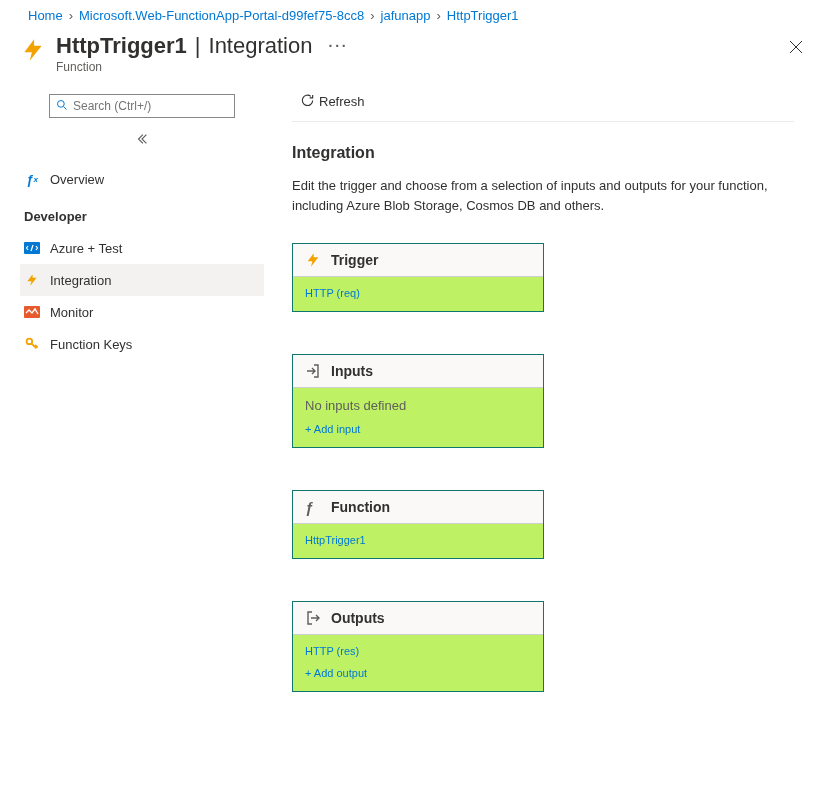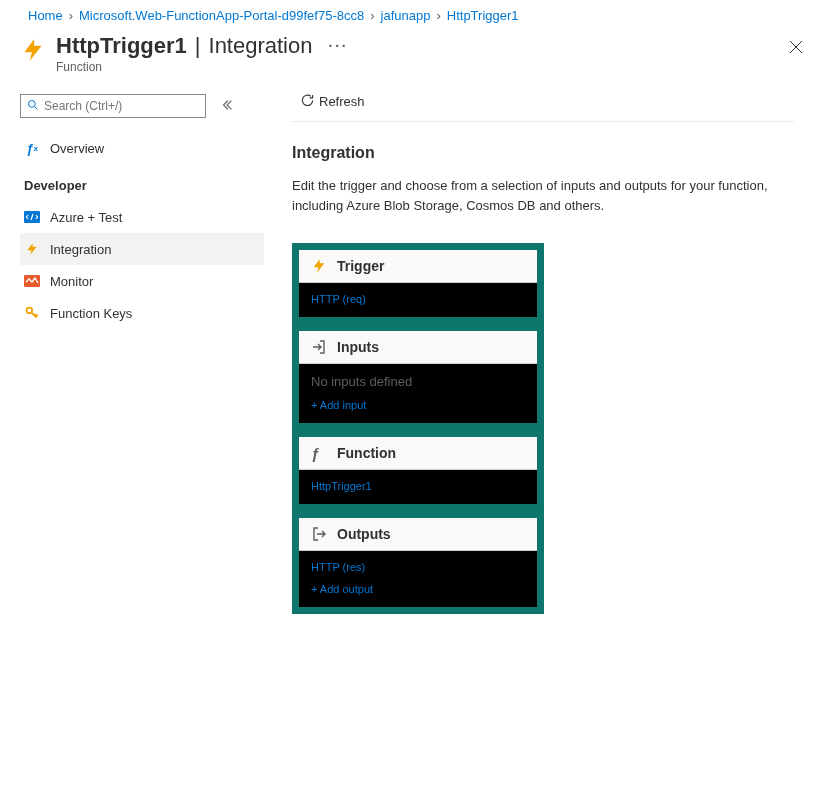--- a/index.html
+++ b/index.html
@@ -79,20 +79,21 @@
     .sidebar {
       width: 264px;
       flex: 0 0 264px;
       padding: 12px 0 0 20px;
     }
     .search-row {
       display: flex;
       align-items: center;
       gap: 14px;
       margin-bottom: 14px;
+      flex-direction: column;
     }
     .search-box {
       display: flex;
       align-items: center;
       border: 1px solid #8a8886;
       width: 186px;
       height: 24px;
       padding: 0 6px;
       gap: 5px;
     }
@@ -160,23 +161,24 @@
     }
     .page-desc {
       font-size: 13px;
       color: #323130;
       line-height: 1.5;
       margin-bottom: 28px;
       max-width: 520px;
     }
 
     .card {
-      border: 7px solid #0f766e;
+      border: 1px solid #0f766e;
       width: 252px;
-      background: #000000;
+      margin-bottom: 42px;
+      background: #bef264;
     }
     .card-header {
       display: flex;
       align-items: center;
       gap: 10px;
       padding: 8px 12px;
       border-bottom: 1px solid #cfcfcf;
       background: #faf9f8;
       font-size: 14px;
       font-weight: 600;

